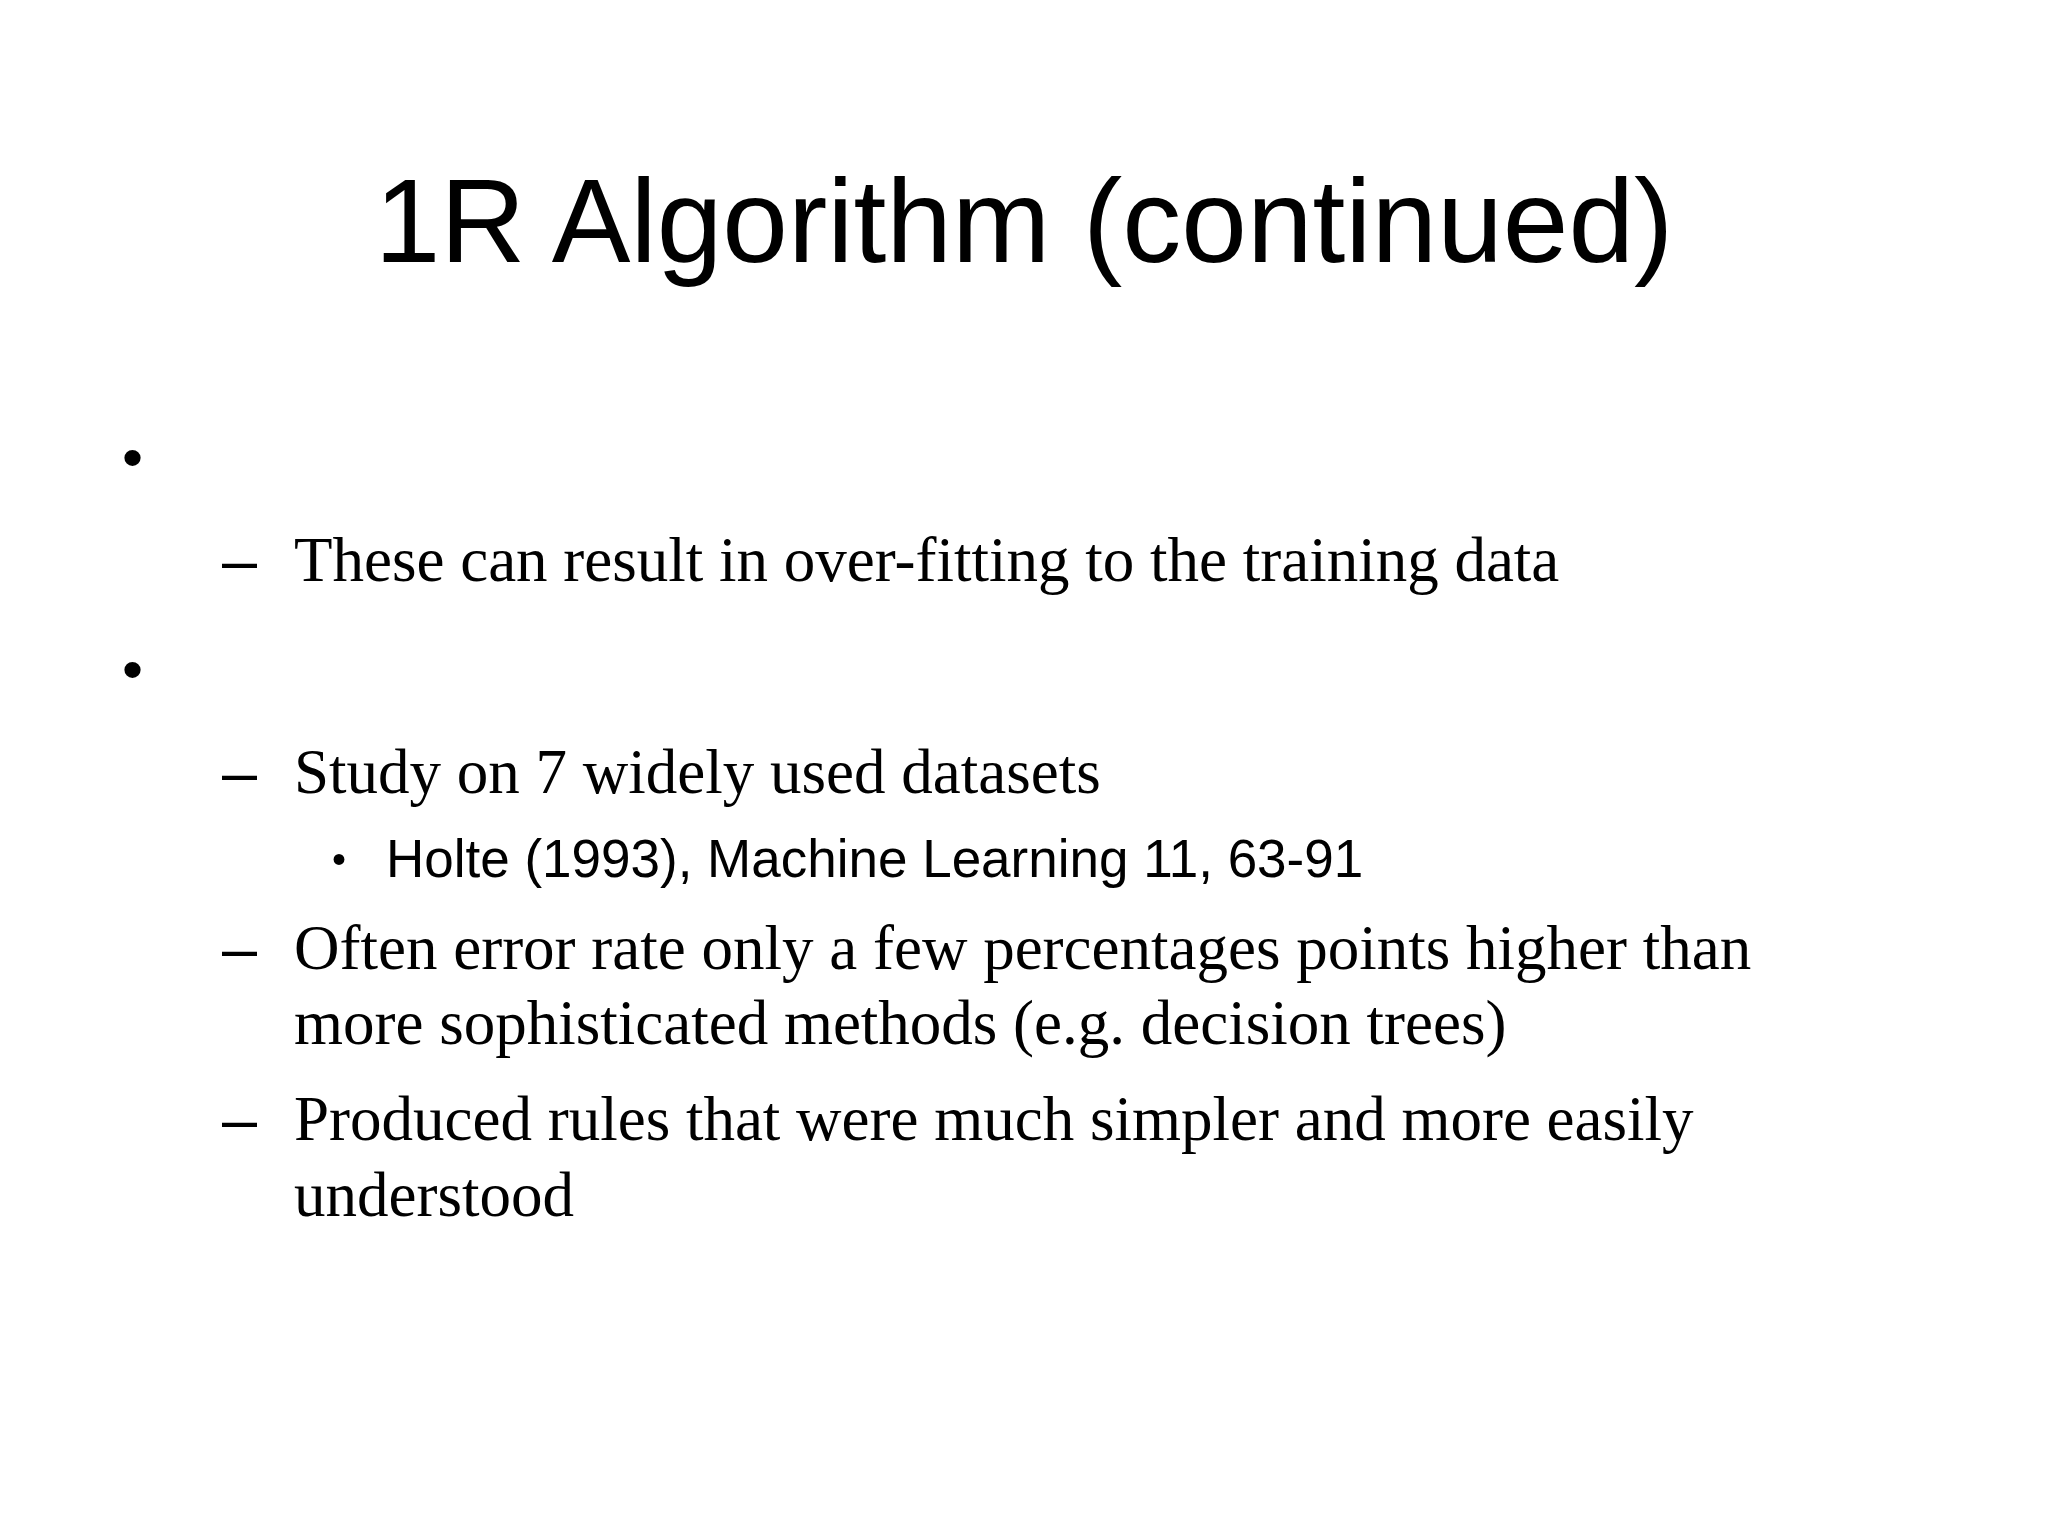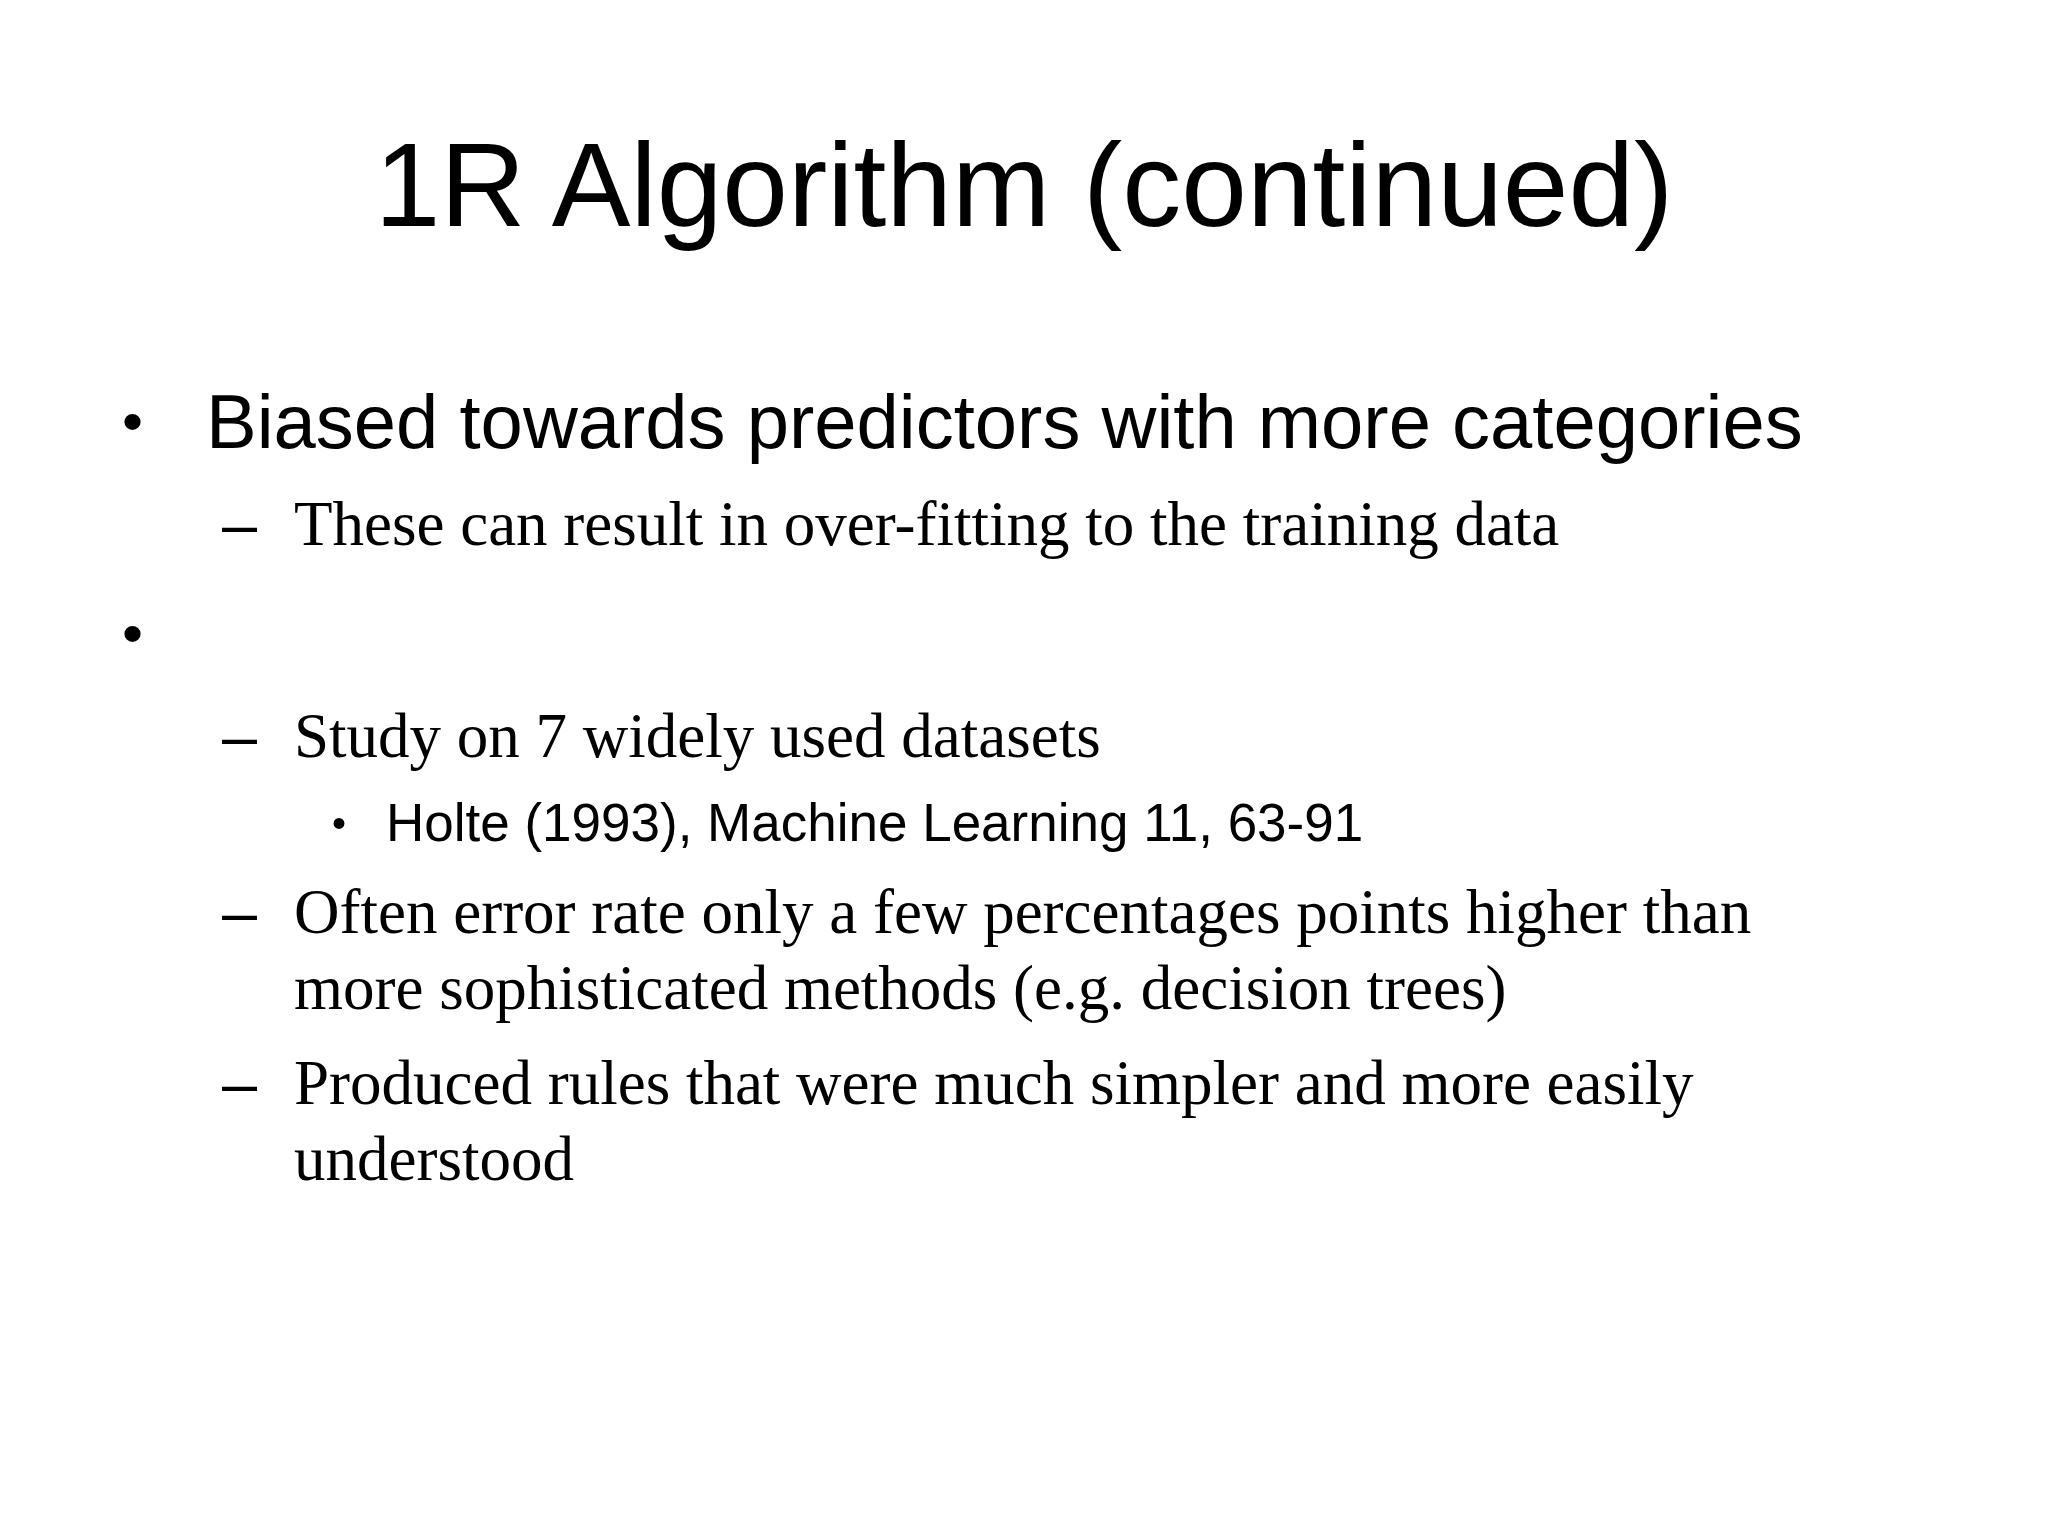--- a/index.html
+++ b/index.html
@@ -17,20 +17,21 @@
     overflow: hidden;
   }
   .title {
     padding-top: 118px;
     text-align: center;
     font-size: 118px;
     line-height: 1.15;
     font-weight: 400;
     letter-spacing: 0px;
     white-space: nowrap;
+    margin-top: 36px;
   }
   .content {
     margin-top: 0;
   }
   .li {
     display: flex;
     align-items: flex-start;
   }
   .marker {
     flex: 0 0 auto;
@@ -85,21 +86,20 @@
 <body>
 
 <div class="slide">
 
   <div class="title">1R Algorithm (continued)</div>
 
   <div class="content">
 
     <div class="li lvl1 first-item">
       <span class="marker">•</span>
-      <span class="text">Biased towards predictors with more categories</span>
     </div>
 
     <div class="li lvl2">
       <span class="marker">–</span>
       <span class="text">These can result in over-fitting to the training data</span>
     </div>
 
     <div class="li lvl1">
       <span class="marker">•</span>
     </div>

